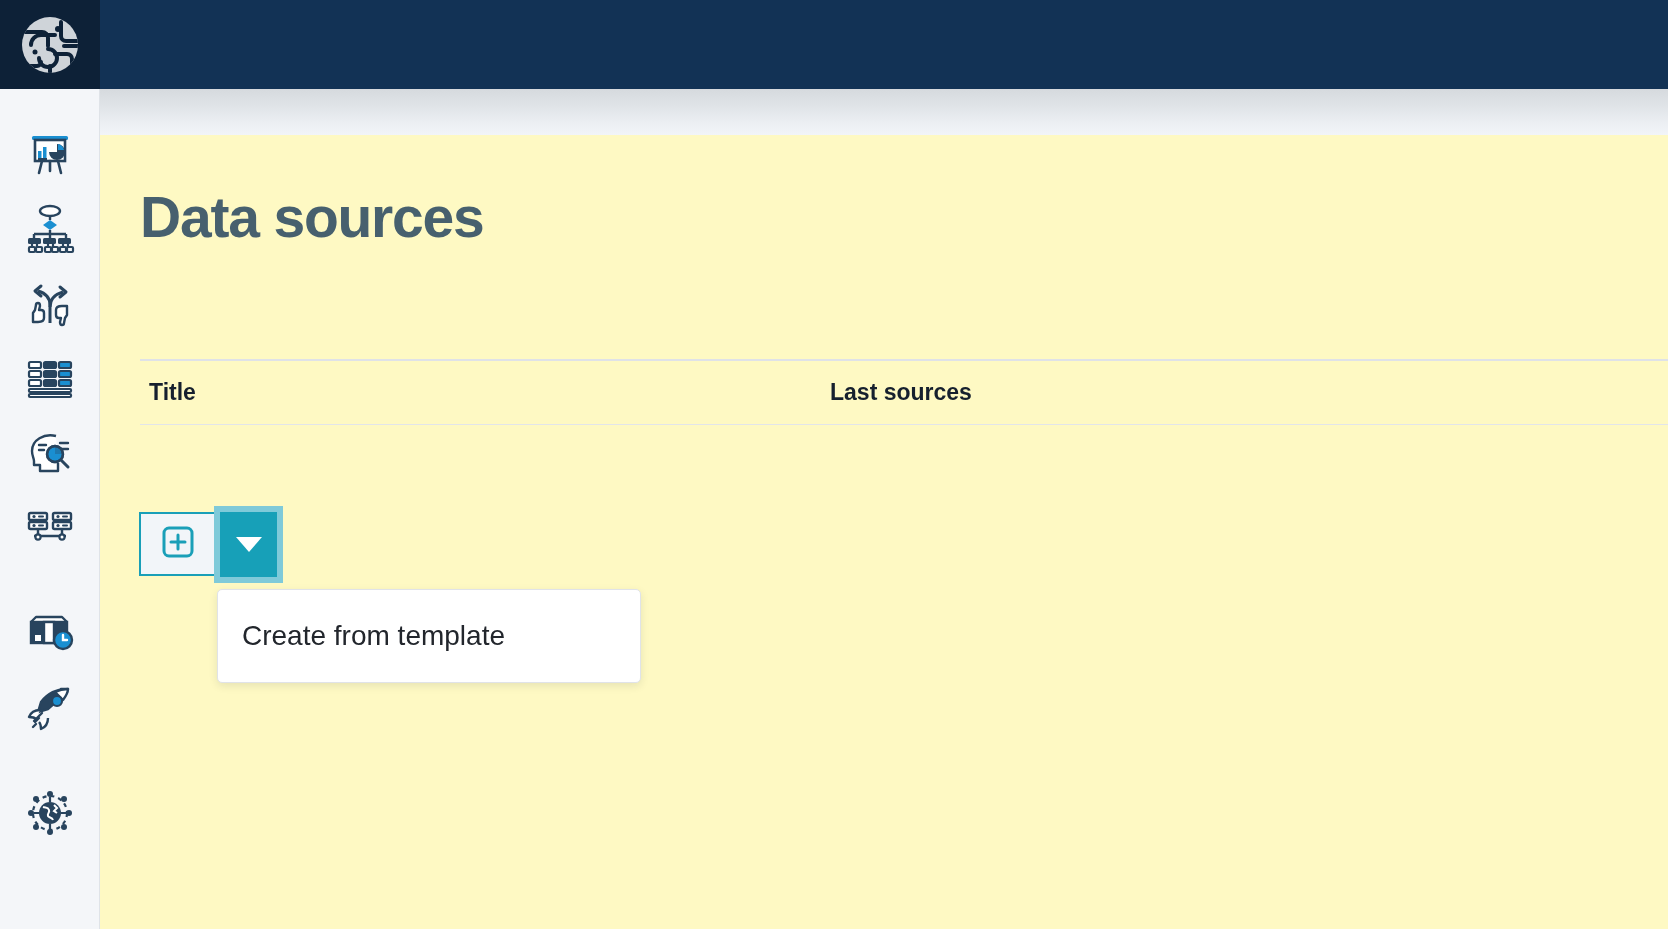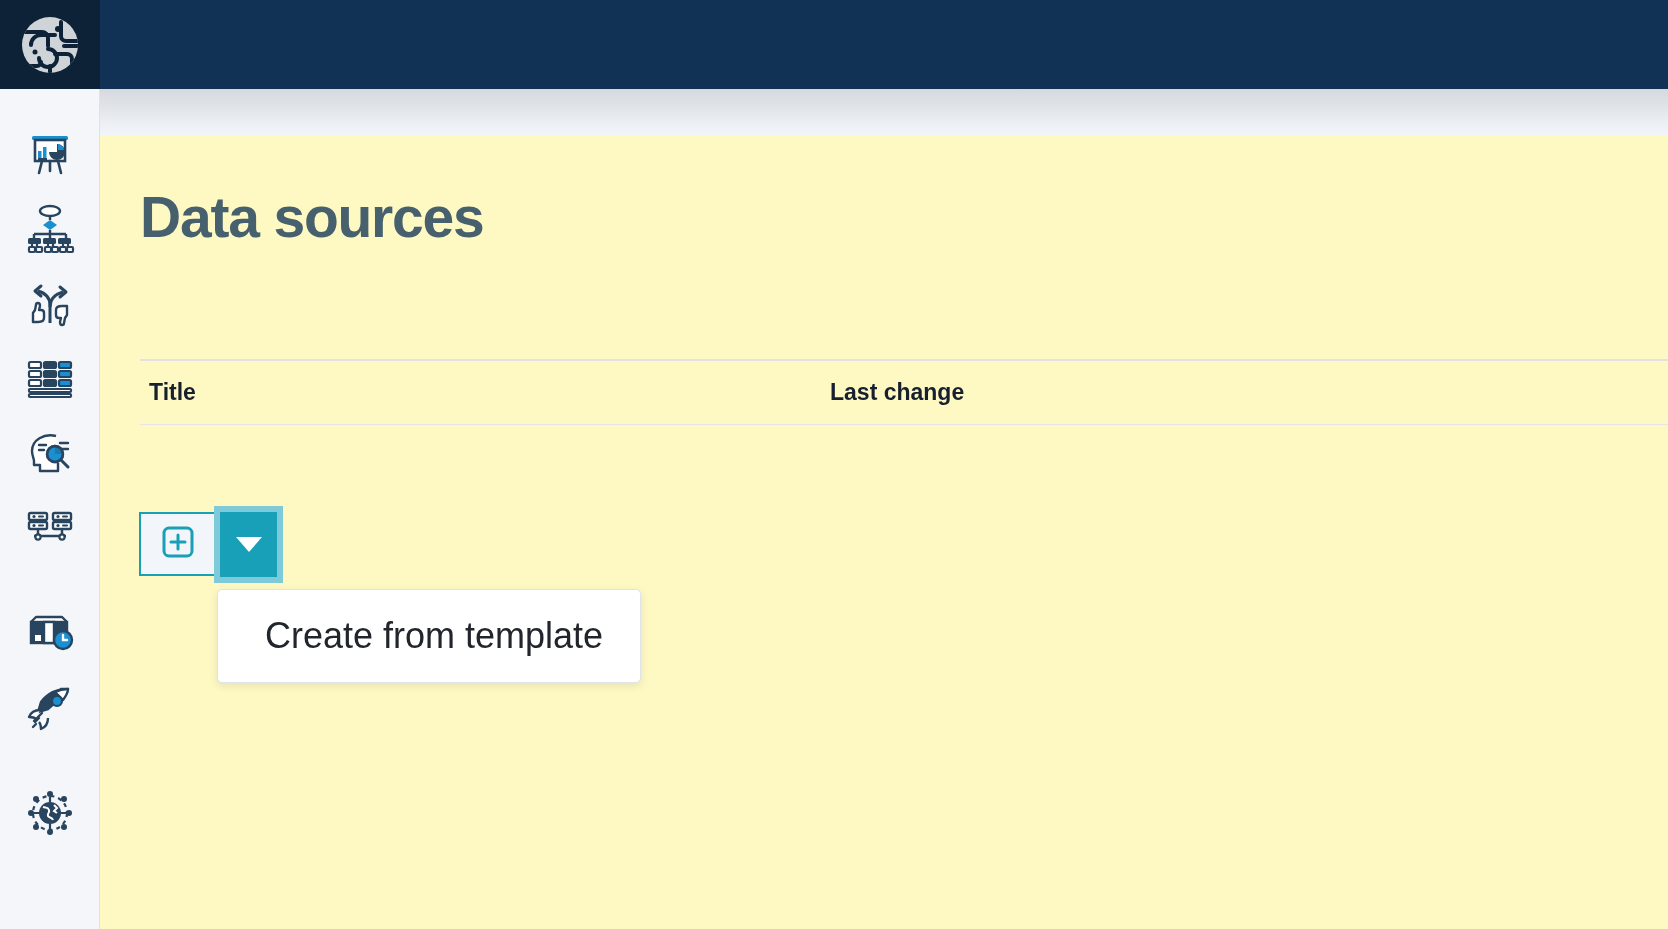--- a/index.html
+++ b/index.html
@@ -173,23 +173,23 @@
     height: 94px;
     background: #ffffff;
     border: 1px solid #e0e3e8;
     border-radius: 5px;
     box-shadow: 0 3px 9px rgba(20,35,55,0.10);
     display: flex;
     align-items: center;
     z-index: 10;
   }
   .menu-item {
-    font-size: 36px;
+    font-size: 28px;
     color: #22262c;
-    padding-left: 47px;
+    padding-left: 24px;
     white-space: nowrap;
     cursor: pointer;
   }
 </style>
 </head>
 <body>
 
 <div id="app">
 
   <div class="topbar"></div>
@@ -391,21 +391,21 @@
   </nav>
 
   <main class="content">
 
     <h1 class="page-title">Data sources</h1>
 
     <div class="table-wrap">
       <div class="table-top-rule"></div>
       <div class="table-head">
         <div class="th th-title">Title</div>
-        <div class="th th-last">Last change</div>
+        <div class="th th-last">Last sources</div>
       </div>
       <div class="table-body"></div>
     </div>
 
   </main>
 
   <div class="btn-group">
     <div class="btn-create">
       <span>
         <svg width="34" height="34" viewBox="0 0 34 34">

